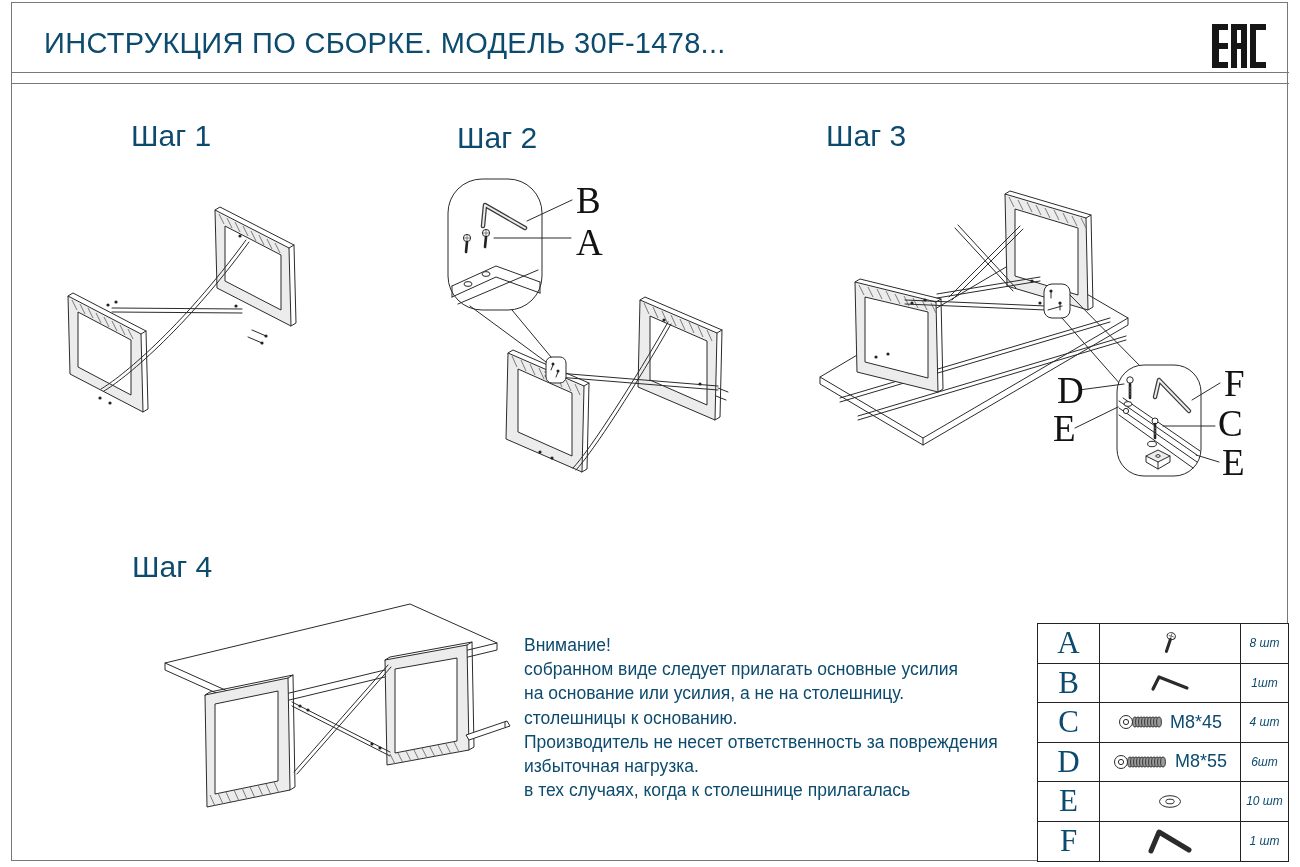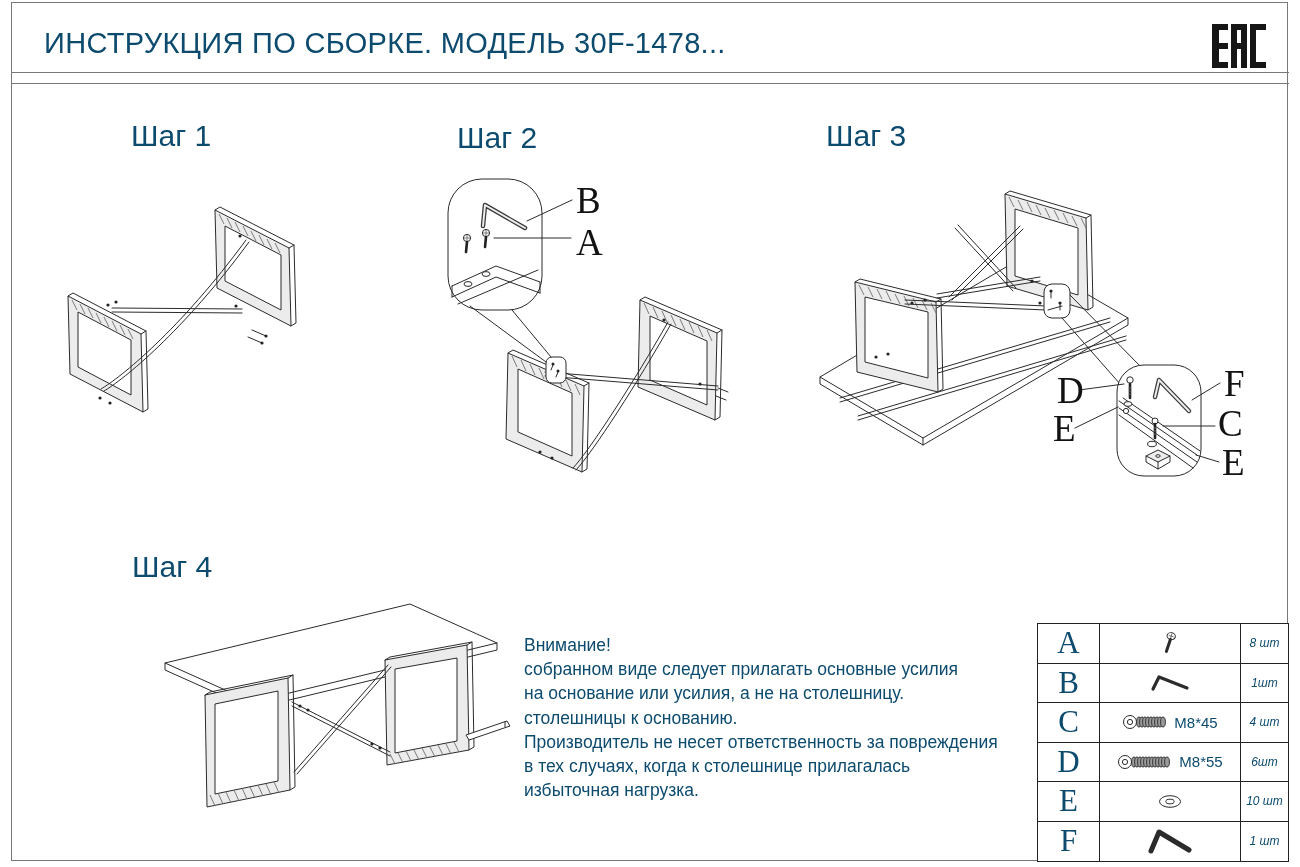--- a/index.html
+++ b/index.html
@@ -20,21 +20,21 @@
   
   .parts { position:absolute; left:1037px; top:623px; width:252px; height:239px;
            display:grid; grid-template-columns:62px 141px 1fr; grid-auto-rows:1fr;
            border:1.5px solid #222; box-sizing:border-box; background:#fff; }
   .pcell { border-right:1.5px solid #222; border-bottom:1.5px solid #222;
            display:flex; align-items:center; justify-content:center; box-sizing:border-box; }
   .pcell:nth-child(3n) { border-right:none; }
   .pcell:nth-child(n+16) { border-bottom:none; }
   .pletter { font-family:"Liberation Serif", serif; font-size:31px; }
   .pqty  { font-size:12px; white-space:nowrap;font-style:italic; }
-  .pspec { font-size:15px; margin-left:4px; white-space:nowrap; }
+  .pspec { font-size:18px; margin-left:4px; white-space:nowrap; }
   
   .ln  { stroke:#2b2b2b; stroke-width:1; fill:none; stroke-linecap:round; stroke-linejoin:round; }
   .bar { fill:#ececec; stroke:#2b2b2b; stroke-width:1; stroke-linejoin:round; }
   .hole{ fill:#ffffff; stroke:#2b2b2b; stroke-width:1; stroke-linejoin:round; }
   .wh  { fill:#ffffff; stroke:#2b2b2b; stroke-width:1; }
   .hat { stroke:#6e6e6e; stroke-width:0.9; fill:none; }
   .rod { stroke:#2b2b2b; stroke-width:1; fill:none; stroke-linecap:round; }
   .dot { fill:#222222; }
   .shaft { stroke:#222222; stroke-width:2.6; fill:none; stroke-linecap:round; }
   .keydark  { stroke:#3a3a3a; stroke-width:4.5; fill:none; stroke-linecap:round; stroke-linejoin:round; }
@@ -272,22 +272,22 @@
       <path class="ln" d="M505,722 L505,727"></path>
     </g>
   </svg>
 
   <div class="warning">
     <div>Внимание!</div>
     <div>собранном виде следует прилагать основные усилия</div>
     <div>на основание или усилия, а не на столешницу.</div>
     <div>столешницы к основанию.</div>
     <div>Производитель не несет ответственность за повреждения</div>
+    <div>избыточная нагрузка.</div>
     <div>в тех случаях, когда к столешнице прилагалась</div>
-    <div>избыточная нагрузка.</div>
   </div>
 
   <div class="parts">
 
     <div class="pcell pletter">A</div>
     <div class="pcell">
       <svg width="24" height="28" viewBox="0 0 24 28">
         <g transform="rotate(14 12 12)">
           <ellipse class="wh" cx="12" cy="7" rx="4.2" ry="3.4"></ellipse>
           <path class="hat" d="M9.5,7 h5 M12,4.5 v5"></path>

